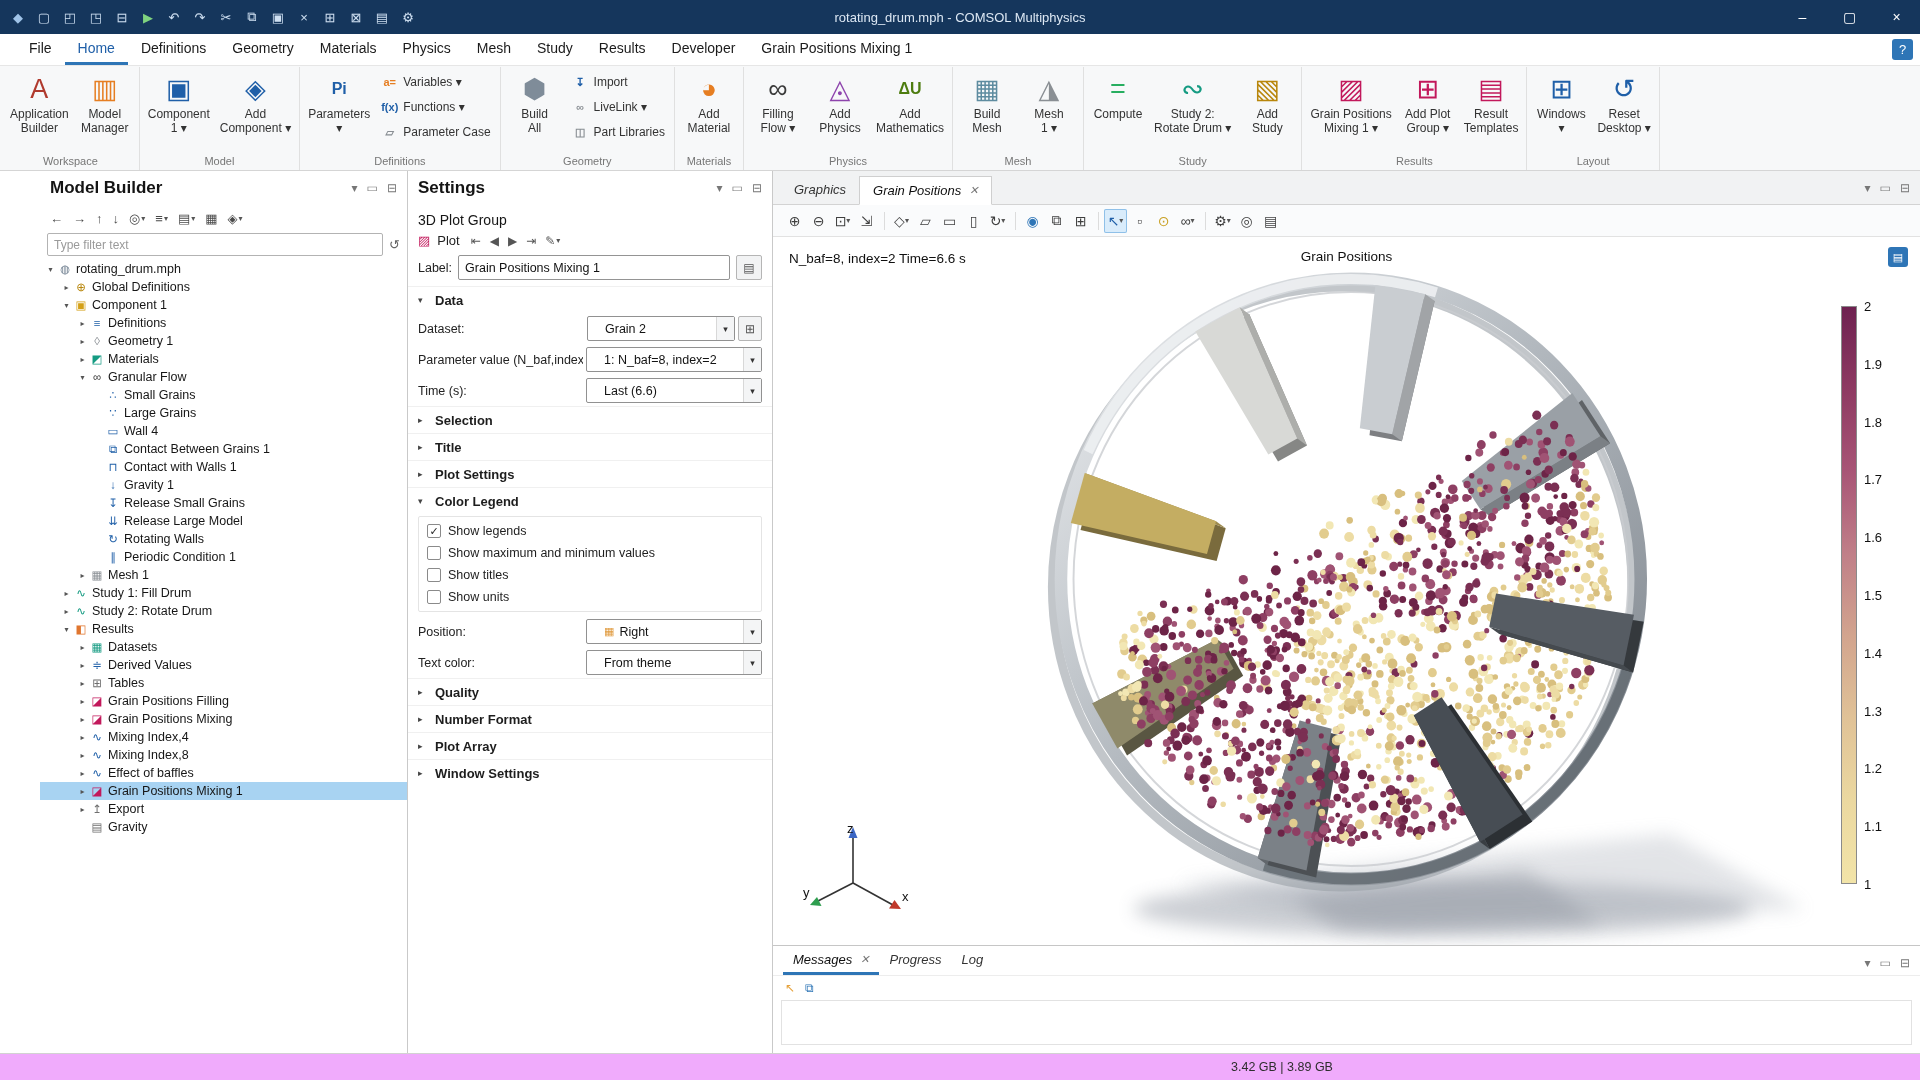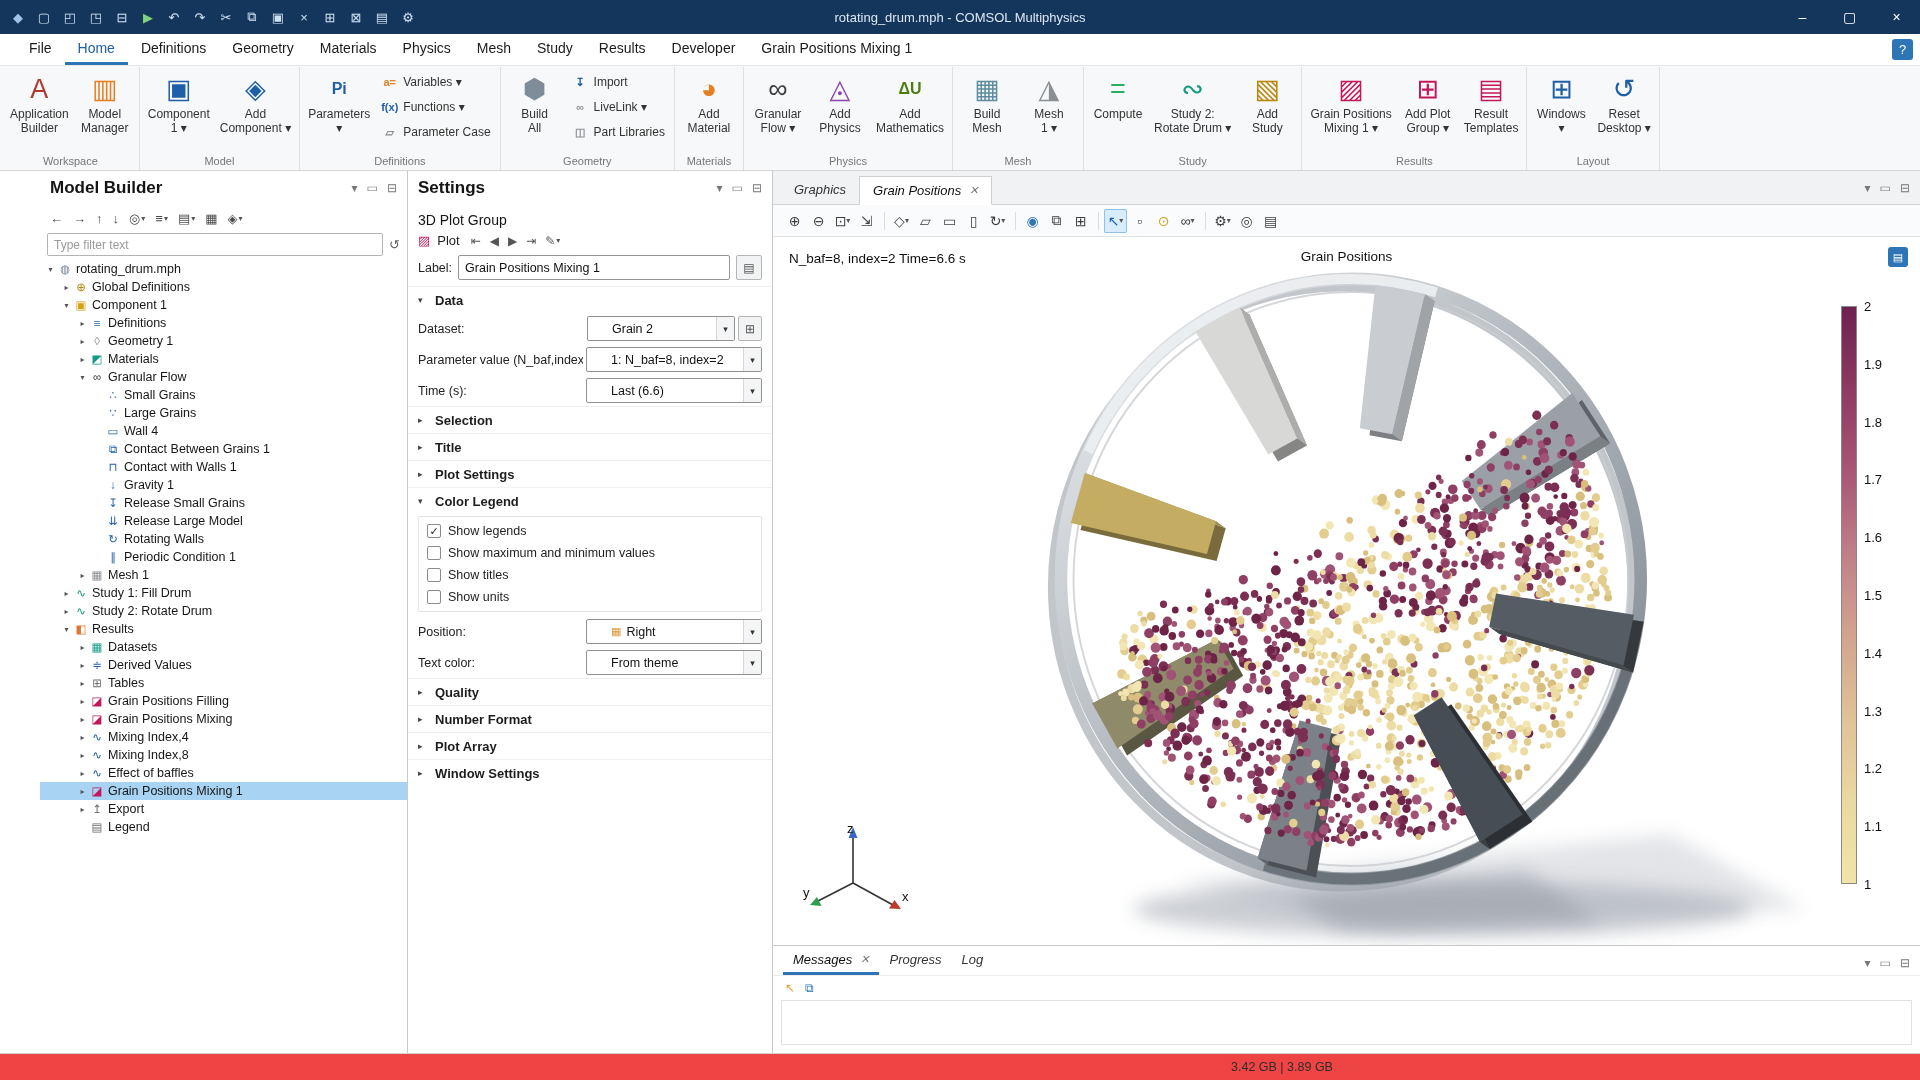--- a/index.html
+++ b/index.html
@@ -57,21 +57,21 @@
 .plot-ic{color:#c2185b;font-size:13px;}
 .pr-icons{display:flex;align-items:center;gap:9px;color:#555;font-size:12px;margin-left:4px;}
 .pr-icons .mbt{gap:1px;}
 .label-row{display:flex;align-items:center;gap:6px;padding:3px 10px 6px;font-size:12.5px;color:#222;flex:none;}
 .text-input{flex:1;height:25px;border:1px solid #949494;border-radius:2px;font-size:12.5px;padding:0 6px;color:#111;}
 .side-btn{width:26px;height:25px;border:1px solid #b5b5b5;background:#f2f3f4;border-radius:2px;display:flex;align-items:center;justify-content:center;font-size:12px;color:#555;flex:none;}
 .section-h{height:27px;display:flex;align-items:center;gap:7px;padding:0 10px;font-size:13px;font-weight:bold;color:#1d1d1d;border-top:1px solid #f0f0f0;flex:none;}
 .chev{font-size:9px;color:#444;width:10px;flex:none;font-weight:normal;}
 .form-row{display:flex;align-items:center;padding:3px 10px;font-size:12.5px;color:#222;flex:none;gap:3px;}
 .flabel{flex:1;white-space:nowrap;overflow:hidden;}
-.combo{width:176px;height:25px;border:1px solid #919191;background:#fff;border-radius:2px;display:flex;align-items:center;padding-left:24px;font-size:12.5px;color:#131313;flex:none;}
+.combo{width:176px;height:25px;border:1px solid #919191;background:#fff;border-radius:2px;display:flex;align-items:center;padding-left:17px;font-size:12.5px;color:#131313;flex:none;}
 .combo.narrow{width:148px;}
 .cicon{margin-right:5px;font-size:11px;color:#e09a3e;}
 .cval{flex:1;white-space:nowrap;overflow:hidden;}
 .ccaret{width:18px;align-self:stretch;display:flex;align-items:center;justify-content:center;font-size:9px;color:#333;border-left:1px solid #d8d8d8;background:#f4f5f6;}
 .side-btn.sm{width:24px;height:25px;}
 .group-box{margin:2px 10px 4px;border:1px solid #e4e4e4;border-radius:2px;padding:3px 0;flex:none;}
 .cb-row{display:flex;align-items:center;gap:7px;height:22px;padding:0 8px;font-size:12.5px;color:#1e1e1e;}
 .cbox{width:14px;height:14px;border:1px solid #8a8a8a;border-radius:2px;background:#fff;font-size:11px;line-height:12px;text-align:center;color:#1d1d1d;flex:none;}
 
 #right-area{flex:1;display:flex;flex-direction:column;min-width:0;}
@@ -96,21 +96,21 @@
 .ltick{position:absolute;left:0;transform:translateY(-50%);}
 #triad{position:absolute;left:28px;bottom:26px;}
 
 .messages{height:108px;border-top:1px solid #c6c6c6;display:flex;flex-direction:column;background:#fff;flex:none;}
 .mtabs{height:30px;display:flex;align-items:flex-end;padding-left:10px;gap:4px;flex:none;position:relative;border-bottom:1px solid #ededed;}
 .mtab{padding:0 10px;height:29px;display:flex;align-items:center;gap:8px;font-size:13px;color:#333;border-bottom:3px solid transparent;}
 .mtab.active{border-bottom-color:var(--accent,#2e75b6);color:#111;}
 .mtoolbar{height:24px;display:flex;align-items:center;gap:10px;padding:0 12px;flex:none;font-size:12px;}
 .mcontent{flex:1;margin:0 8px 8px;border:1px solid #e2e2e2;background:#fff;}
 
-.statusbar{height:27px;background:#ef4444;border-top:1px solid #d2d2d2;position:relative;flex:none;font-size:12.5px;color:#2e2e2e;}
+.statusbar{height:27px;background:#f0abfc;border-top:1px solid #d2d2d2;position:relative;flex:none;font-size:12.5px;color:#2e2e2e;}
 .status-text{position:absolute;left:1282px;top:50%;transform:translate(-50%,-50%);white-space:nowrap;}
 </style>
 </head>
 <body>
 
 <div class="app">
   <div class="titlebar">
     <div class="qicons" id="qicons">
         <span class="qicon" style="color: rgb(159, 195, 232);">◆</span>
         <span class="qicon">▢</span>
@@ -240,21 +240,21 @@
             <span class="blabel">Add
 Material</span>
           </div>
         </div>
         <div class="rlabel">Materials</div>
       </div>
       <div class="rgroup">
         <div class="rbuttons">
           <div class="bigbtn">
             <span class="bicon" style="color: rgb(58, 58, 58);">∞</span>
-            <span class="blabel">Granular
+            <span class="blabel">Filling
 Flow ▾</span>
           </div>
           <div class="bigbtn">
             <span class="bicon" style="color: rgb(142, 68, 173);">◬</span>
             <span class="blabel">Add
 Physics</span>
           </div>
           <div class="bigbtn">
             <span class="bicon txt" style="color: #4d7c0f;">ΔU</span>
             <span class="blabel">Add
@@ -533,21 +533,21 @@
             <span class="tlabel">Grain Positions Mixing 1</span>
           </div>
           <div class="trow" style="padding-left: 36px;">
             <span class="arr">▸</span>
             <span class="ticon" style="color: rgb(111, 111, 111);">↥</span>
             <span class="tlabel">Export</span>
           </div>
           <div class="trow" style="padding-left: 36px;">
             <span class="arr"></span>
             <span class="ticon" style="color: rgb(111, 111, 111);">▤</span>
-            <span class="tlabel">Legend</span>
+            <span class="tlabel">Gravity</span>
           </div>
         </div>
     </div>
 
     <div class="panel" id="settings">
       <div class="phead">
         <span class="ptitle">Settings</span>
         <span class="picons" id="st-head-icons">
             <span class="picon">▾</span>
             <span class="picon">▭</span>

